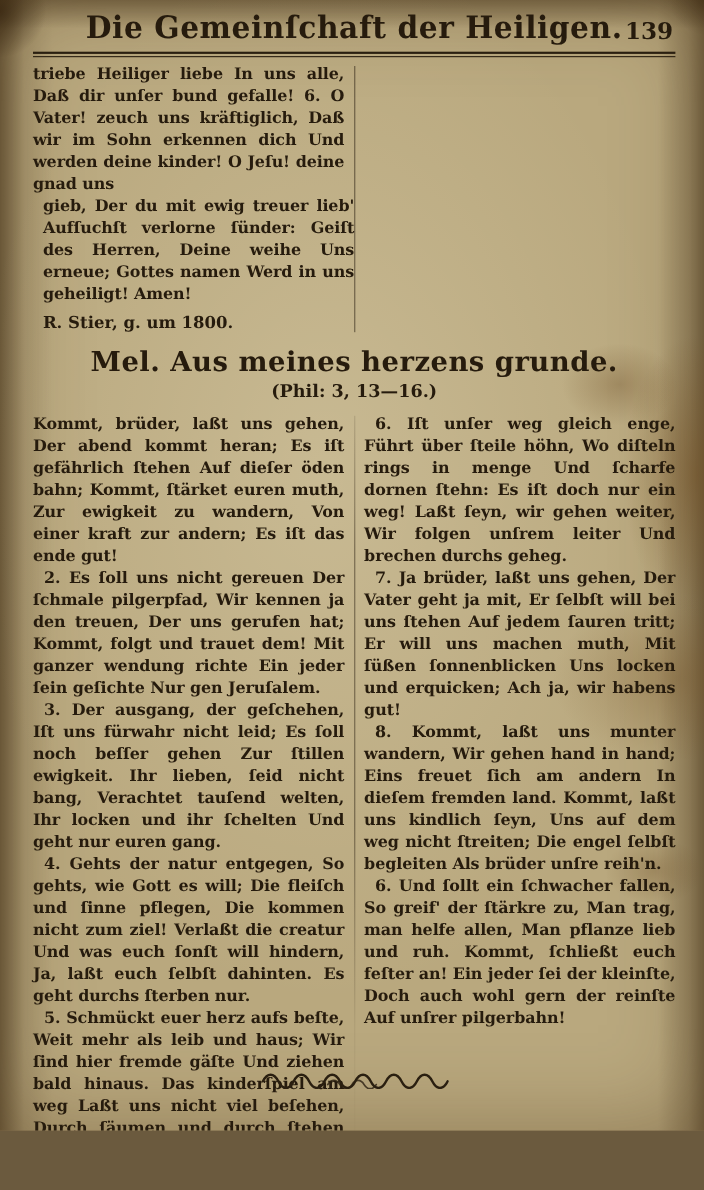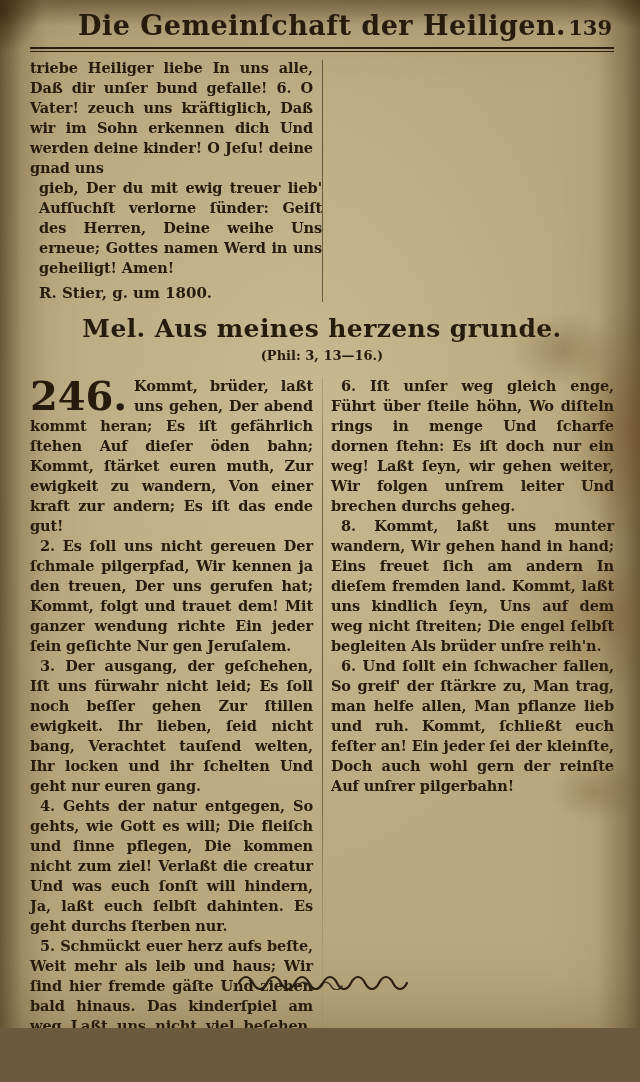--- a/index.html
+++ b/index.html
@@ -60,21 +60,21 @@
     text-align: justify; text-justify: inter-word;
     letter-spacing: -0.1px;
   }
   p.verse { text-indent: 10px; }
   p.opening-verse { text-indent: 0; }
 
   .attribution { font-size: 15px; line-height: 22px; margin-top: 4px; padding-right: 4px; }
 
   .melody-block { text-align: center; margin: 13px 0 10px; }
   .melody-line { font-size: 25px; line-height: 24px; letter-spacing: .4px; }
-  .scripture   { font-size: 13px; line-height: 20px; margin-top: 5px; text-align: center; }
+  .scripture   { font-size: 16px; line-height: 20px; margin-top: 5px; text-align: center; }
 
   .hymn-number {
     float: left;
     font-size: 40px; line-height: 38px;
     padding: 1px 7px 0 0;
   }
 
   .squiggle-wrap { position: absolute; bottom: 20px; left: 0; right: 0; text-align: center; }
   .squiggle-wrap svg { display: inline-block; }
 </style>
@@ -102,30 +102,31 @@
     </section>
 
     <div class="melody-block">
       <p class="melody-line">Mel. Aus meines herzens grunde.</p>
       <p class="scripture">(Phil: 3, 13—16.)</p>
     </div>
 
     <section class="two-col hymn-body">
       <div class="col left">
         <p class="body-text opening-verse">
-          <span class="hymn-number">246.</span><span>Kommt, brüder, laßt uns gehen, Der abend kommt heran; Es iſt gefährlich ſtehen Auf dieſer öden bahn; Kommt, ſtärket euren muth, Zur ewigkeit zu wandern, Von einer kraft zur andern; Es iſt das ende gut!</span>
+          <span>Kommt, brüder, laßt uns gehen, Der abend kommt heran; Es iſt gefährlich ſtehen Auf dieſer öden bahn; Kommt, ſtärket euren muth, Zur ewigkeit zu wandern, Von einer kraft zur andern; Es iſt das ende gut!</span>
         </p>
         <p class="body-text verse">2. Es ſoll uns nicht gereuen Der ſchmale pilgerpfad, Wir kennen ja den treuen, Der uns gerufen hat; Kommt, folgt und trauet dem! Mit ganzer wendung richte Ein jeder ſein geſichte Nur gen Jeruſalem.</p>
         <p class="body-text verse">3. Der ausgang, der geſchehen, Iſt uns fürwahr nicht leid; Es ſoll noch beſſer gehen Zur ſtillen ewigkeit. Ihr lieben, ſeid nicht bang, Verachtet tauſend welten, Ihr locken und ihr ſchelten Und geht nur euren gang.</p>
         <p class="body-text verse">4. Gehts der natur entgegen, So gehts, wie Gott es will; Die fleiſch und ſinne pflegen, Die kommen nicht zum ziel! Verlaßt die creatur Und was euch ſonſt will hindern, Ja, laßt euch ſelbſt dahinten. Es geht durchs ſterben nur.</p>
         <p class="body-text verse">5. Schmückt euer herz aufs beſte, Weit mehr als leib und haus; Wir ſind hier fremde gäſte Und ziehen bald hinaus. Das kinderſpiel am weg Laßt uns nicht viel beſehen, Durch ſäumen und durch ſtehen Wird man verſtrickt und träg.</p>
       </div>
       <div class="col-divider"></div>
       <div class="col right">
         <p class="body-text verse">6. Iſt unſer weg gleich enge, Führt über ſteile höhn, Wo diſteln rings in menge Und ſcharfe dornen ſtehn: Es iſt doch nur ein weg! Laßt ſeyn, wir gehen weiter, Wir folgen unſrem leiter Und brechen durchs geheg.</p>
+        <p class="body-text verse">7. Ja brüder, laßt uns gehen, Der Vater geht ja mit, Er ſelbſt will bei uns ſtehen Auf jedem ſauren tritt; Er will uns machen muth, Mit ſüßen ſonnenblicken Uns locken und erquicken; Ach ja, wir habens gut!</p>
         <p class="body-text verse">8. Kommt, laßt uns munter wandern, Wir gehen hand in hand; Eins freuet ſich am andern In dieſem fremden land. Kommt, laßt uns kindlich ſeyn, Uns auf dem weg nicht ſtreiten; Die engel ſelbſt begleiten Als brüder unſre reih'n.</p>
         <p class="body-text verse">6. Und ſollt ein ſchwacher fallen, So greif' der ſtärkre zu, Man trag, man helfe allen, Man pflanze lieb und ruh. Kommt, ſchließt euch feſter an! Ein jeder ſei der kleinſte, Doch auch wohl gern der reinſte Auf unſrer pilgerbahn!</p>
       </div>
     </section>
 
     <div class="squiggle-wrap">
       <svg width="172" height="16" viewBox="0 0 172 16" aria-hidden="true">
         <path d="M3 9 c4 -8 10 -8 14 0 c4 8 10 8 14 0 c4 -8 10 -8 14 0 c4 8 10 8 14 0 c4 -8 10 -8 14 0 c4 8 10 8 14 0 c4 -8 10 -8 14 0 c4 8 10 8 14 0 c4 -8 10 -8 14 0 c4 8 10 8 14 0 c4 -8 10 -8 14 0 c4 8 10 8 14 0" fill="none" stroke="#2a1f10" stroke-width="2.2" stroke-linecap="round"></path>
         <path d="M62 12 c3 -5 8 -5 11 0 c3 5 8 5 11 0 c3 -5 8 -5 11 0 c3 5 8 5 11 0" fill="none" stroke="#2a1f10" stroke-width="1.6" stroke-linecap="round" opacity="0.8"></path>
       </svg>

